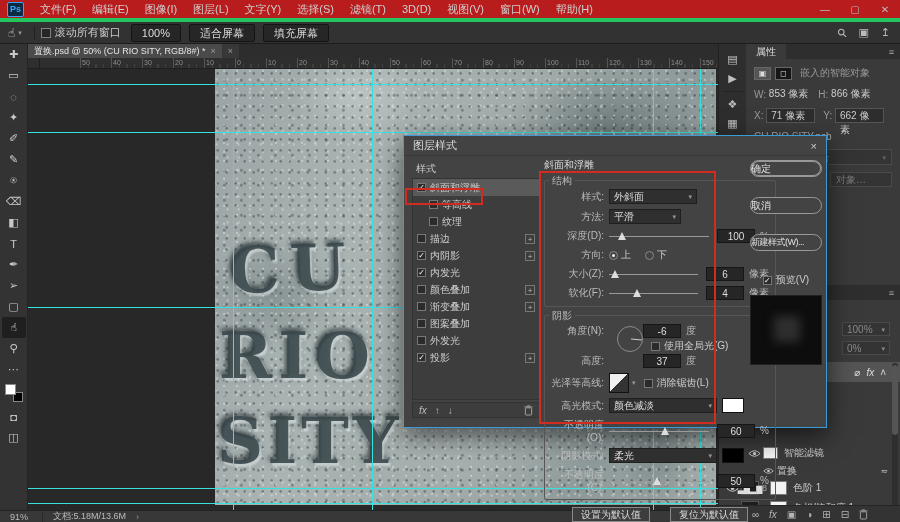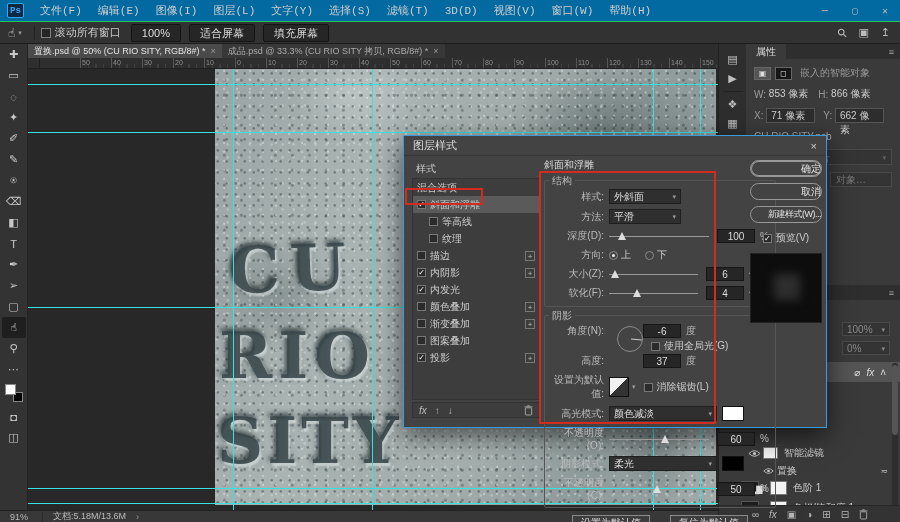--- a/index.html
+++ b/index.html
@@ -2,22 +2,22 @@
 <html><head>
 <meta charset="utf-8">
 <style>
   * { margin:0; padding:0; box-sizing:border-box; }
   html,body { background:#111; }
   body { font-family:"Liberation Sans","DejaVu Sans",sans-serif; }
   .app { position:relative; width:900px; height:522px; background:#262626; overflow:hidden;
          color:#ccc; font-size:11px; }
 
   
-  .titlebar { position:absolute; left:0; top:0; width:900px; height:22px; background:#0369a1;
-              display:flex; align-items:center; border-bottom:1px solid #22c55e;font-family:Liberation Mono, monospace; }
+  .titlebar { position:absolute; left:0; top:0; width:900px; height:22px; background:#b91c1c;
+              display:flex; align-items:center; border-bottom:4px solid #22c55e; }
   .pslogo { width:17px; height:15px; margin:0 8px 0 7px; background:#0d2a42; color:#34a8ff;
             font-size:9px; font-weight:bold; display:flex; align-items:center; justify-content:center;
             border-radius:2px; border:1px solid #34a8ff; }
   .menu-item { padding:0 8px; color:#cfcfcf; font-size:11px; line-height:22px; cursor:default; }
   .win-ctrls { margin-left:auto; display:flex; }
   .win-btn { width:30px; height:22px; display:flex; align-items:center; justify-content:center;
              color:#bbb; font-size:10px; }
 
   
   .optionsbar { position:absolute; left:0; top:22px; width:900px; height:22px; background:#323232;
@@ -200,21 +200,21 @@
              background:linear-gradient(135deg,#f0f0f0 48%,#333 49%); }
   .swatch { width:22px; height:15px; border:1px solid #111; flex:0 0 22px; margin-left:5px; }
   .cbx { width:9px; height:9px; border:1px solid #777; background:#2b2b2b; font-size:8px; color:#fff;
          line-height:8px; text-align:center; margin-right:4px; flex:0 0 9px; }
   .bv-buttons { display:flex; gap:20px; margin-top:7px; justify-content:center; }
   .dflt-btn { border:1px solid #8a8a8a; background:#3d3d3d; color:#ddd; font-size:10px; height:15px;
               line-height:13px; padding:0 8px; }
   .dlg-actions { position:absolute; left:346px; top:24px; width:72px; display:flex; flex-direction:column;
                  align-items:center; }
   .pill { width:72px; height:17px; border:1px solid #999; border-radius:9px; background:#434343; color:#e2e2e2;
-          font-size:10px; text-align:right; line-height:15px; margin-bottom:6px; }
+          font-size:10px; text-align:left; line-height:15px; margin-bottom:20px; }
   .pill.focus { box-shadow:0 0 0 1px #999 inset; }
   .pill.small { font-size:9px; letter-spacing:-0.5px; }
   .prev-row { display:flex; align-items:center; margin:2px 0 8px; font-size:10px; color:#ccc; }
   .prev-thumb { width:72px; height:70px; background:#0d0d0d; border:1px solid #222; position:relative; overflow:hidden; }
   .prev-blob { position:absolute; left:23px; top:20px; width:26px; height:26px; background:#2e2e2e;
                filter:blur(5px); }
 
   .ann { position:absolute; border:2px solid #d22c20; z-index:50; pointer-events:none; }
   .ann1 { left:405px; top:188px; width:78px; height:17px; }
   .ann2 { left:539px; top:171px; width:177px; height:253px; }
@@ -287,21 +287,20 @@
     <div class="tool">◫</div>
   </div>
 
   <div class="docarea">
     <div class="tabbar">
       <div class="tab active">
         <span>置换.psd @ 50% (CU RIO SITY, RGB/8#) *</span>
         <span class="x">×</span>
       </div>
       <div class="tab inactive">
-        <span>成品.psd @ 33.3% (CU RIO SITY 拷贝, RGB/8#) *</span>
         <span class="x">×</span>
       </div>
     </div>
     <div class="corner"></div>
     <div class="hruler">
       <div class="nums">
           <span>50</span>
           <span>40</span>
           <span>30</span>
           <span>20</span>
@@ -521,23 +520,20 @@
 
   <div class="dialog">
     <div class="dlg-title">
       <span>图层样式</span>
       <span class="dlg-close">×</span>
     </div>
 
     <div class="ls-left">
       <div class="ls-header">样式</div>
       <div class="ls-box">
-        <div class="ls-item">
-          <span>混合选项</span>
-        </div>
         <div class="ls-item sel">
           <span class="cb">✓</span>
           <span>斜面和浮雕</span>
         </div>
         <div class="ls-item ind">
           <span class="cb"></span>
           <span>等高线</span>
         </div>
         <div class="ls-item ind">
           <span class="cb"></span>
@@ -563,20 +559,24 @@
           <span class="plus">+</span>
         </div>
         <div class="ls-item">
           <span class="cb"></span>
           <span>渐变叠加</span>
           <span class="plus">+</span>
         </div>
         <div class="ls-item">
           <span class="cb"></span>
           <span>图案叠加</span>
+        </div>
+        <div class="ls-item">
+          <span class="cb"></span>
+          <span>外发光</span>
         </div>
         <div class="ls-item">
           <span class="cb">✓</span>
           <span>投影</span>
           <span class="plus">+</span>
         </div>
       </div>
     </div>
     <div class="ls-foot">
       <span style="font-style:italic">fx</span>
@@ -591,21 +591,21 @@
       </span>
     </div>
 
     <div class="bv">
       <div class="bv-title">斜面和浮雕</div>
 
       <div class="bv-group">
         <span class="gtitle">结构</span>
         <div class="frow">
           <span class="flabel">样式:</span>
-          <span class="dd" style="width:72px">
+          <span class="dd" style="width:88px">
             <span>外斜面</span>
               <span class="dc">▾</span>
           </span>
         </div>
         <div class="frow">
           <span class="flabel">方法:</span>
           <span class="dd" style="width:72px">
             <span>平滑</span>
               <span class="dc">▾</span>
           </span>
@@ -661,21 +661,21 @@
           <span class="cbx"></span>
           <span>使用全局光(G)</span>
         </div>
         <div class="frow">
           <span class="flabel">高度:</span>
           <span style="width:34px"></span>
           <span class="valbox">37</span>
           <span class="unit">度</span>
         </div>
         <div class="frow">
-          <span class="flabel">设置为默认值:</span>
+          <span class="flabel">光泽等高线:</span>
           <span class="contour"></span>
           <span class="dc" style="font-size:7px;color:#999;margin:0 8px 0 3px">▾</span>
           <span class="cbx"></span>
           <span>消除锯齿(L)</span>
         </div>
         <div class="frow">
           <span class="flabel">高光模式:</span>
           <span class="dd" style="width:108px">
             <span>颜色减淡</span>
               <span class="dc">▾</span>

